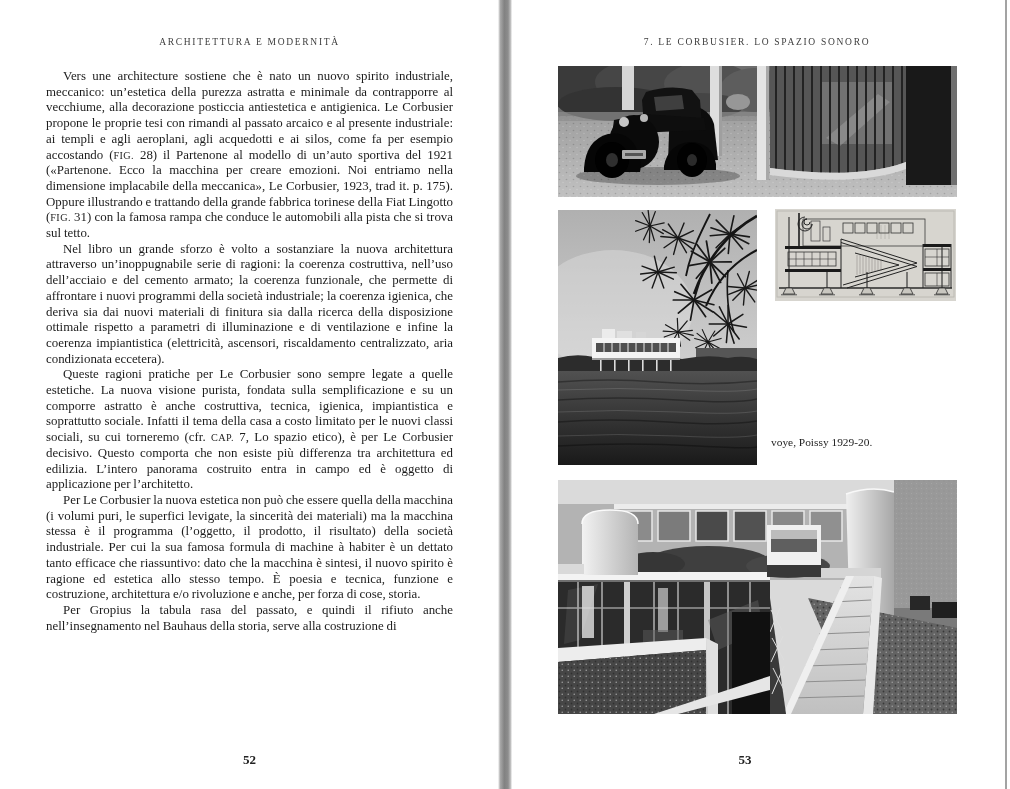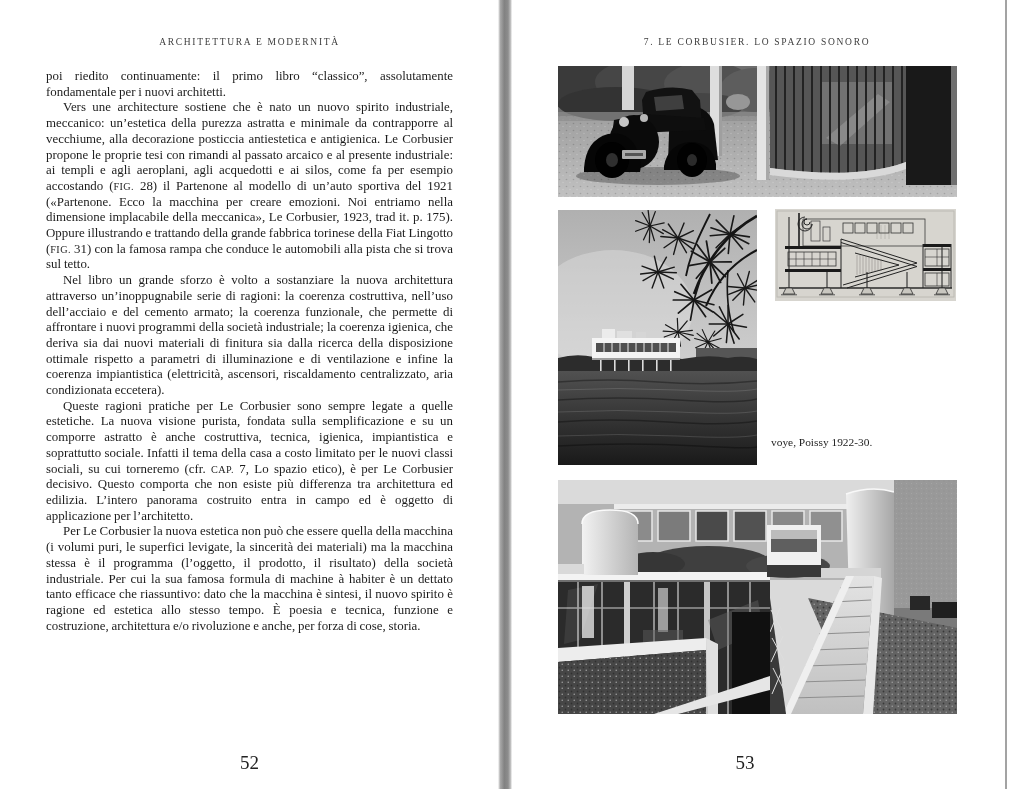--- a/index.html
+++ b/index.html
@@ -22,22 +22,23 @@
     position:absolute;left:46px;top:69px;width:407px;
     font-size:12.9px;line-height:15.7px;text-align:justify;
     word-spacing:-0.35px;color:#1c1c1c;
   }
   .lp-text p{margin:0;text-align:justify}
   .lp-text p.ind{text-indent:17px}
   .i{}
   .sc{font-size:79%;letter-spacing:.4px}
   
   .folio{
-    position:absolute;top:752px;font-size:19px;color:#222;
+    position:absolute;top:752px;font-size:13px;color:#222;
     text-align:center;
+    font-weight:bold;
   }
   .folio-left{left:46px;width:407px}
   .folio-right{left:544px;width:402px}
   
   .spine{
     position:absolute;left:498px;top:0;width:14px;height:789px;
     background:linear-gradient(90deg,#ffffff 0%,#a8a8a8 16%,#828282 45%,#8d8d8d 72%,#c6c6c6 92%,#ffffff 100%);
   }
   .page-edge{
     position:absolute;left:1005px;top:0;width:2px;height:789px;
@@ -56,25 +57,25 @@
     font-size:11.4px;line-height:15.4px;color:#1c1c1c;
   }
   .cap-l1{text-align:justify;text-align-last:justify}
 </style>
 </head>
 <body>
 
 <div class="abs" style="left:0;top:0;width:572px;height:789px">
   <div class="running-head rh-left">ARCHITETTURA E MODERNITÀ</div>
   <div class="lp-text">
-      <p><span>poi riedito continuamente: il primo libro “classico”, assolutamente fondamentale per i nuovi architetti.</span></p>
       <p class="ind"><span class="i">Vers une architecture</span><span> sostiene che è nato un nuovo spirito industriale, meccanico: un’estetica della purezza astratta e minimale da contrapporre al vecchiume, alla decorazione posticcia antiestetica e antigienica. Le Corbusier propone le proprie tesi con rimandi al passato arcaico e al presente industriale: ai templi e agli aeroplani, agli acquedotti e ai silos, come fa per esempio accostando (</span><span class="sc">FIG.</span><span> 28) il Partenone al modello di un’auto sportiva del 1921 («Partenone. Ecco la macchina per creare emozioni. Noi entriamo nella dimensione implacabile della meccanica», Le Corbusier, 1923, trad it. p. 175). Oppure illustrando e trattando della grande fabbrica torinese della Fiat Lingotto (</span><span class="sc">FIG.</span><span> 31) con la famosa rampa che conduce le automobili alla pista che si trova sul tetto.</span></p>
       <p class="ind"><span>Nel libro un grande sforzo è volto a sostanziare la nuova architettura attraverso un’inoppugnabile serie di ragioni: la </span><span class="i">coerenza costruttiva</span><span>, nell’uso dell’acciaio e del cemento armato; la </span><span class="i">coerenza funzionale</span><span>, che permette di affrontare i nuovi programmi della società industriale; la </span><span class="i">coerenza igienica</span><span>, che deriva sia dai nuovi materiali di finitura sia dalla ricerca della disposizione ottimale rispetto a parametri di illuminazione e di ventilazione e infine la </span><span class="i">coerenza impiantistica</span><span> (elettricità, ascensori, riscaldamento centralizzato, aria condizionata eccetera).</span></p>
       <p class="ind"><span>Queste ragioni pratiche per Le Corbusier sono sempre legate a quelle estetiche. La nuova visione purista, fondata sulla semplificazione e su un comporre astratto è anche costruttiva, tecnica, igienica, impiantistica e soprattutto sociale. Infatti il tema della casa a costo limitato per le nuovi classi sociali, su cui torneremo (cfr. </span><span class="sc">CAP.</span><span> 7, </span><span class="i">Lo spazio etico</span><span>), è per Le Corbusier decisivo. Questo comporta che non esiste più differenza tra architettura ed edilizia. L’intero panorama costruito entra in campo ed è oggetto di applicazione per l’architetto.</span></p>
       <p class="ind"><span>Per Le Corbusier la nuova estetica non può che essere quella della macchina (i volumi puri, le superfici levigate, la sincerità dei materiali) ma la macchina stessa è il programma (l’oggetto, il prodotto, il risultato) della società industriale. Per cui la sua famosa formula di </span><span class="i">machine à habiter</span><span> è un dettato tanto efficace che riassuntivo: dato che la macchina è sintesi, il nuovo spirito è ragione ed estetica allo stesso tempo. È poesia e tecnica, funzione e costruzione, architettura e/o rivoluzione e anche, per forza di cose, storia.</span></p>
+      <p class="ind"><span>Per Gropius la </span><span class="i">tabula rasa</span><span> del passato, e quindi il rifiuto anche nell’insegnamento nel Bauhaus della storia, serve alla costruzione di</span></p>
     </div>
   <div class="folio folio-left">52</div>
 </div>
 
 <div class="spine"></div>
 
 <div class="abs" style="left:512px;top:0;width:493px;height:789px"></div>
 
 <div class="running-head rh-right">7. LE CORBUSIER. LO SPAZIO SONORO</div>
 
@@ -344,21 +345,21 @@
   <g stroke="#6b6963" stroke-width="0.5" opacity="0.5">
     <line x1="102" y1="16" x2="102" y2="30"></line>
         <line x1="106" y1="16" x2="106" y2="30"></line>
     <line x1="110" y1="16" x2="110" y2="30"></line>
         <line x1="114" y1="16" x2="114" y2="30"></line>
   </g>
 </svg>
 </div>
 
 <div class="caption">
-  <div class="cap-l2">voye, Poissy 1922-30.</div>
+  <div class="cap-l2">voye, Poissy 1929-20.</div>
 </div>
 
 <div class="fig fig-terrace" aria-label="photo-villa-savoye-roof-terrace-and-ramp">
 <svg viewBox="0 0 399 234" preserveAspectRatio="none" xmlns="http://www.w3.org/2000/svg">
   <defs>
     <linearGradient id="f4cyl" x1="0" y1="0" x2="1" y2="0">
       <stop offset="0" stop-color="#f2f2f2"></stop>
           <stop offset="1" stop-color="#b4b4b4"></stop>
     </linearGradient>
     <linearGradient id="f4cyl2" x1="0" y1="0" x2="1" y2="0">

